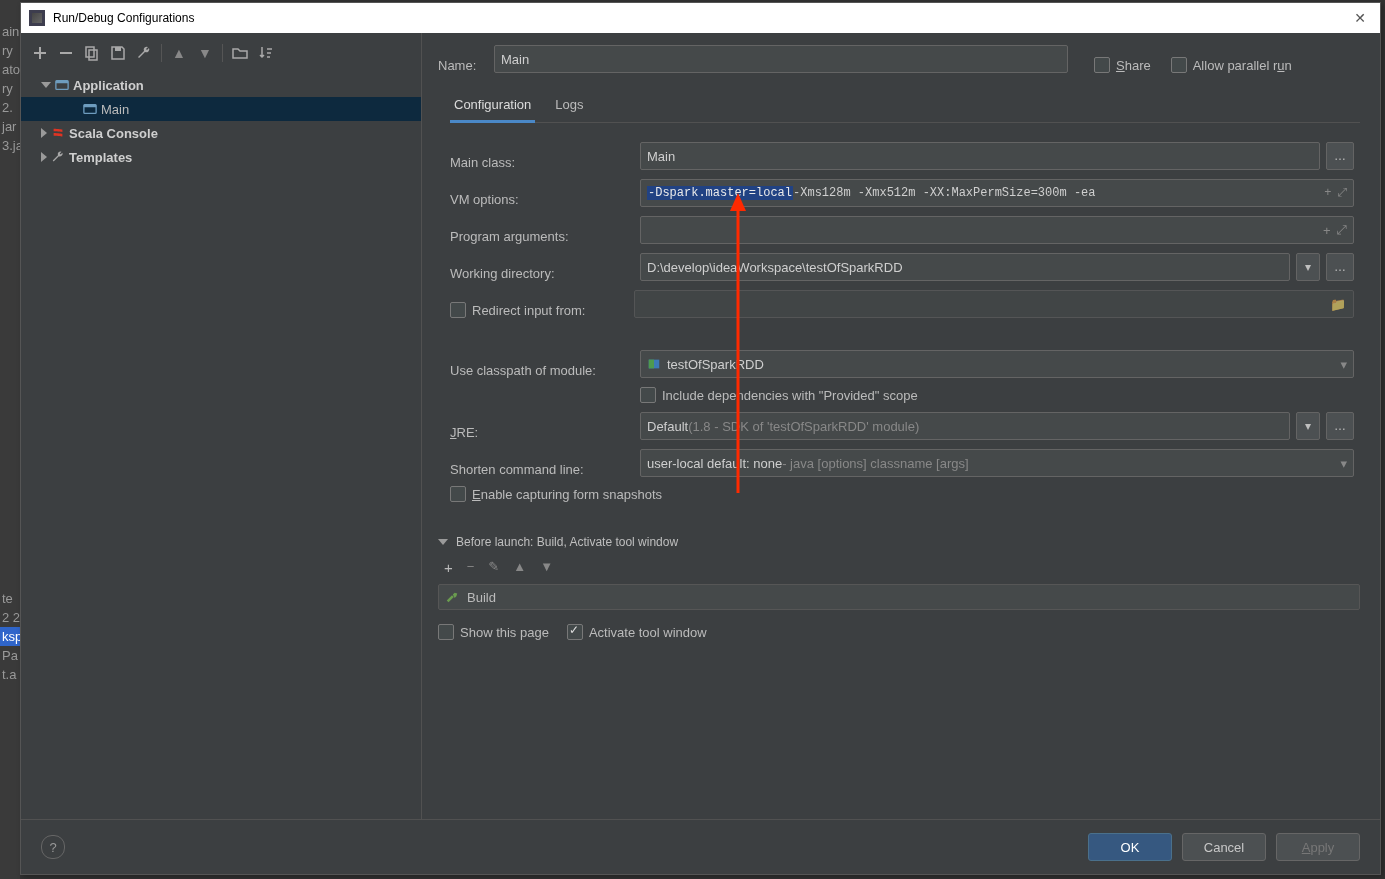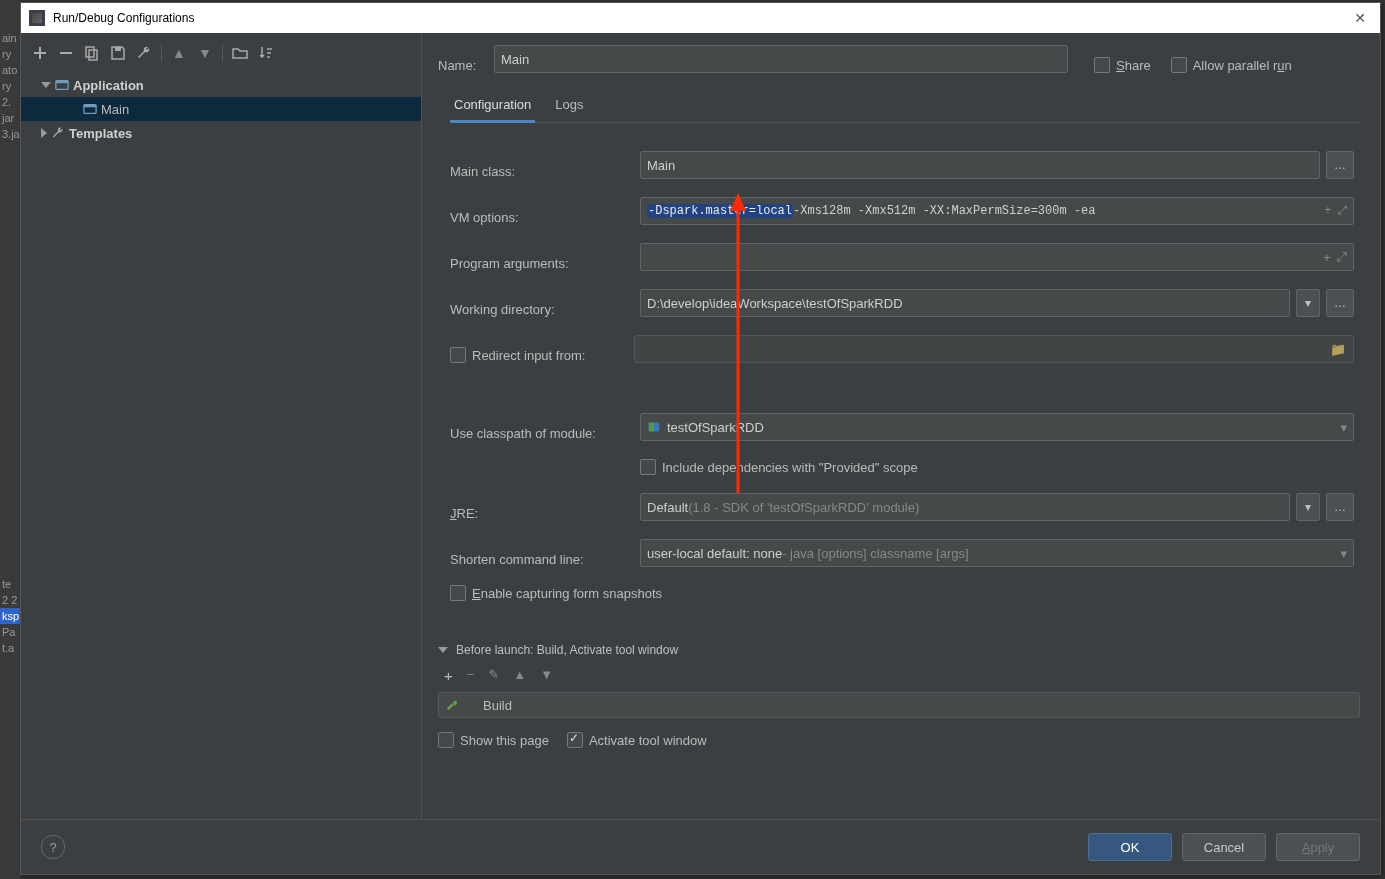--- a/index.html
+++ b/index.html
@@ -12,21 +12,21 @@
   --txt-dim:#808080;
   --txt-field:#a7a7a7;
   --accent:#4a88c7;
   --sel:#0d293e;
   --sel2:#2f65ca;
   --input:#45494a;
   --input-border:#646464;
   --btn:#4c5052;
 }
 html,body{margin:0;height:100%;font-family:"Segoe UI",Arial,sans-serif;font-size:13px;color:var(--txt);background:#313131;}
-.backstrip{position:absolute;left:0;top:0;width:20px;height:100%;background:#3a3a3a;z-index:0;overflow:hidden;color:#999;font-size:11px;padding-top:30px;box-sizing:border-box}
+.backstrip{position:absolute;left:0;top:0;width:20px;height:100%;background:#3a3a3a;z-index:0;overflow:hidden;color:#999;font-size:13px;padding-top:22px;box-sizing:border-box}
 .backstrip div{padding:2px 0 2px 2px;white-space:nowrap}
 .window{position:absolute;left:20px;top:2px;right:4px;bottom:4px;background:var(--panel);border:1px solid #555;box-shadow:2px 2px 5px rgba(0,0,0,.3);display:flex;flex-direction:column;z-index:1}
 .titlebar{background:#fff;height:30px;display:flex;align-items:center;padding:0 8px;color:#000}
 .tbicon{width:16px;height:16px;background:#3d3d4e;margin-right:8px;position:relative}
 .tbicon:before{content:"";position:absolute;left:3px;top:3px;width:10px;height:10px;background:linear-gradient(135deg,#444 0,#666 100%)}
 .tbtxt{flex:1;font-size:12px;font-family:Tahoma,sans-serif}
 .closex{width:24px;text-align:center;color:#555;font-size:14px}
 .body{flex:1;display:flex;overflow:hidden}
 .left{width:400px;background:var(--panel);border-right:1px solid var(--line);display:flex;flex-direction:column}
 .toolbar{height:40px;display:flex;align-items:center;gap:8px;padding:0 10px}
@@ -46,34 +46,34 @@
 .row{display:flex;align-items:flex-end;margin:6px 0}
 .lbl{width:190px;flex-shrink:0}
 .field{flex:1;height:26px;background:var(--input);border:1px solid var(--input-border);border-radius:2px;display:flex;align-items:center;padding:0 6px;color:#cfcfcf;overflow:hidden;white-space:nowrap}
 .fieldsm{height:26px;width:26px;background:var(--btn);border:1px solid var(--input-border);border-radius:2px;margin-left:6px;display:flex;align-items:center;justify-content:center;font-size:12px;color:#bfbfbf}
 .fieldsm2{width:22px}
 .tabs{display:flex;gap:16px;margin:12px 0 0 12px;border-bottom:1px solid var(--line)}
 .tab{padding:6px 4px 10px;color:var(--txt);position:relative}
 .tab.active{color:#dcdcdc}
 .tab.active:after{content:"";position:absolute;left:0;right:0;bottom:-1px;height:3px;background:var(--accent)}
 .form{margin-top:10px;padding-left:12px;padding-right:6px}
-.form .row{margin:18px 0}
+.form .row{margin:9px 0}
 .topright{display:flex;gap:20px;margin-left:26px;align-items:center}
 .chk{width:14px;height:14px;border:1px solid #787878;border-radius:2px;background:#43494a;flex-shrink:0}
 .chk.on{background:#43494a;position:relative}
 .chk.on:after{content:"✓";position:absolute;left:1px;top:-2px;font-size:12px;color:#ddd}
 .chklab{display:flex;align-items:center;gap:6px}
 .u{text-decoration:underline}
 .mono{font-family:"Consolas","Courier New",monospace;font-size:12px}
 .hl{background:#214283;color:#eaeaea;padding:0 1px}
 .fieldbtns{display:flex;align-items:center;gap:6px;margin-left:auto;padding-left:6px;color:#888}
 .sect{margin-top:24px;padding-left:0}
 .secthdr{display:flex;align-items:center;gap:8px;color:#bfbfbf;font-size:12px;margin-bottom:6px}
 .sectbar{display:flex;gap:14px;padding:4px 6px;color:#888}
-.buildrow{background:#45494a;border:1px solid #565656;border-radius:2px;height:24px;display:flex;align-items:center;gap:24px;padding:0 6px;margin-top:4px}
+.buildrow{background:#45494a;border:1px solid #565656;border-radius:2px;height:24px;display:flex;align-items:center;gap:8px;padding:0 6px;margin-top:4px}
 .hammer{width:14px;height:14px}
 .footer{height:54px;border-top:1px solid var(--line);display:flex;align-items:center;justify-content:space-between;padding:0 20px}
 .help{width:22px;height:22px;border:1px solid #666;border-radius:11px;display:flex;align-items:center;justify-content:center;color:#999;font-size:13px}
 .fbtns{display:flex;gap:10px}
 .btn{min-width:82px;height:26px;background:var(--btn);border:1px solid #666;border-radius:3px;display:flex;align-items:center;justify-content:center;color:#c8c8c8}
 .btn.primary{background:#365880;border-color:#4a708b;color:#fff}
 .btn.dis{color:#777}
 .arrowAnn{position:absolute;pointer-events:none}
 .dim{color:#888}
 </style>
@@ -164,20 +164,27 @@
         <div class="trow selrow indent1" style="padding-left:62px">
           <svg class="picon" viewBox="0 0 16 16">
               <rect x="1" y="3" width="14" height="10" rx="1" fill="none" stroke="#6e9cbe" stroke-width="1.5"></rect>
               <rect x="1" y="3" width="14" height="3" fill="#6e9cbe"></rect>
             </svg>
           <span>Main</span>
         </div>
         <div class="trow bold indent1b" style="padding-left:20px">
           <div class="twright"></div>
           <svg class="picon" viewBox="0 0 16 16">
+              <path d="M3 3c5 0 10 1 10 1v3c0 0-5-1-10-1zM3 8c5 0 10 1 10 1v3c0 0-5-1-10-1z" fill="#de3423"></path>
+            </svg>
+          <span>Scala Console</span>
+        </div>
+        <div class="trow bold indent1b" style="padding-left:20px">
+          <div class="twright"></div>
+          <svg class="picon" viewBox="0 0 16 16">
               <path d="M13 3a3 3 0 0 1-4 4L3 13l-1-1 6-6a3 3 0 0 1 4-4l-2 2 1 1 2-2z" fill="#a9a9a9"></path>
             </svg>
           <span>Templates</span>
         </div>
       </div>
     </div>
 
     <div class="right">
 
       <div class="row" style="margin-top:6px">

